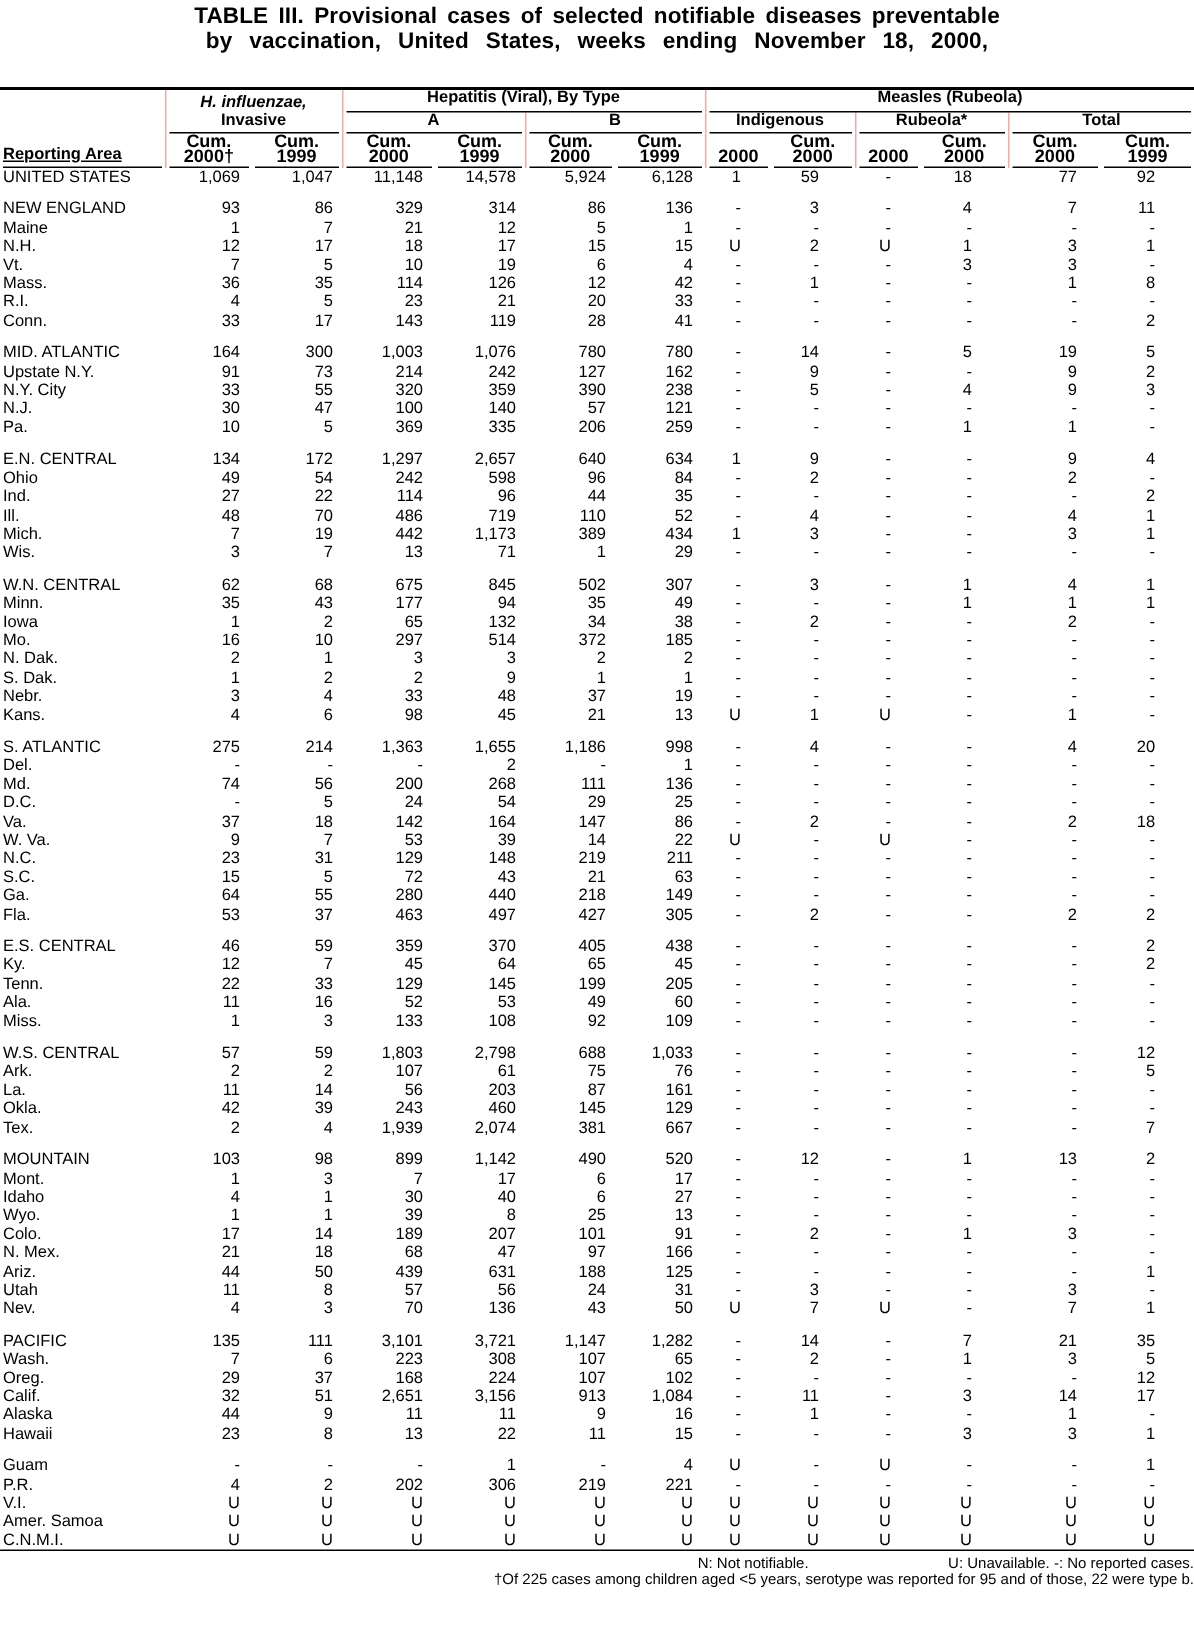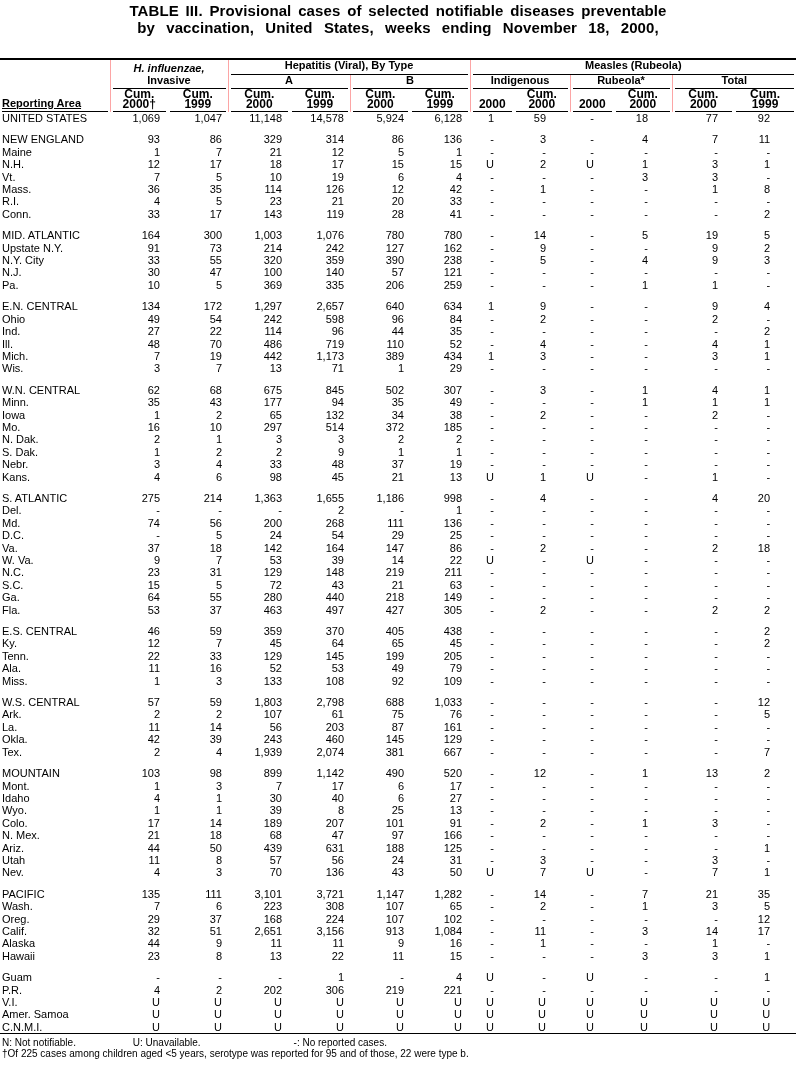--- a/index.html
+++ b/index.html
@@ -16,21 +16,21 @@
   .rule::after{content:"";position:absolute;left:2px;right:2px;bottom:0;height:1px;background:#000;}
   .vl{border-left:1px solid #fca5a5;margin-left:44px;}
   th.leaf{white-space:pre-line;font-size:12px;line-height:10px;}
   tbody td{font-size:11px;line-height:12.4px;padding:0;white-space:nowrap;}
   td.area{text-align:left;padding-left:2px;}
   td.num{text-align:right;}
   .c1{padding-right:8px;}.c2{padding-right:6px;}.c3{padding-right:8px;}.c4{padding-right:6px;}
   .c5{padding-right:6px;}.c6{padding-right:8px;}.c7{padding-right:20px;}.c8{padding-right:24px;}
   .c9{padding-right:20px;}.c10{padding-right:24px;}.c11{padding-right:16px;}.c12{padding-right:26px;}
   tr.spacer td{height:9px;line-height:9px;font-size:2px;}
-  .footnotes{font-size:10px;line-height:11px;padding:3px 0 0 2px;}
+  .footnotes{font-size:10px;line-height:11px;padding:3px 0 0 2px;text-align:right;}
   .legend span{display:inline-block;}
   .lg1{width:128px;}
   .lg2{width:158px;}
 </style>
 </head>
 <body>
 
 <div class="page">
 
   <div class="title">
@@ -712,21 +712,21 @@
           <td class="num c11">-</td>
           <td class="num c12">-</td>
         </tr>
         <tr>
           <td class="area">Ala.</td>
           <td class="num c1">11</td>
           <td class="num c2">16</td>
           <td class="num c3">52</td>
           <td class="num c4">53</td>
           <td class="num c5">49</td>
-          <td class="num c6">79</td>
+          <td class="num c6">60</td>
           <td class="num c7">-</td>
           <td class="num c8">-</td>
           <td class="num c9">-</td>
           <td class="num c10">-</td>
           <td class="num c11">-</td>
           <td class="num c12">-</td>
         </tr>
         <tr>
           <td class="area">Miss.</td>
           <td class="num c1">1</td>

